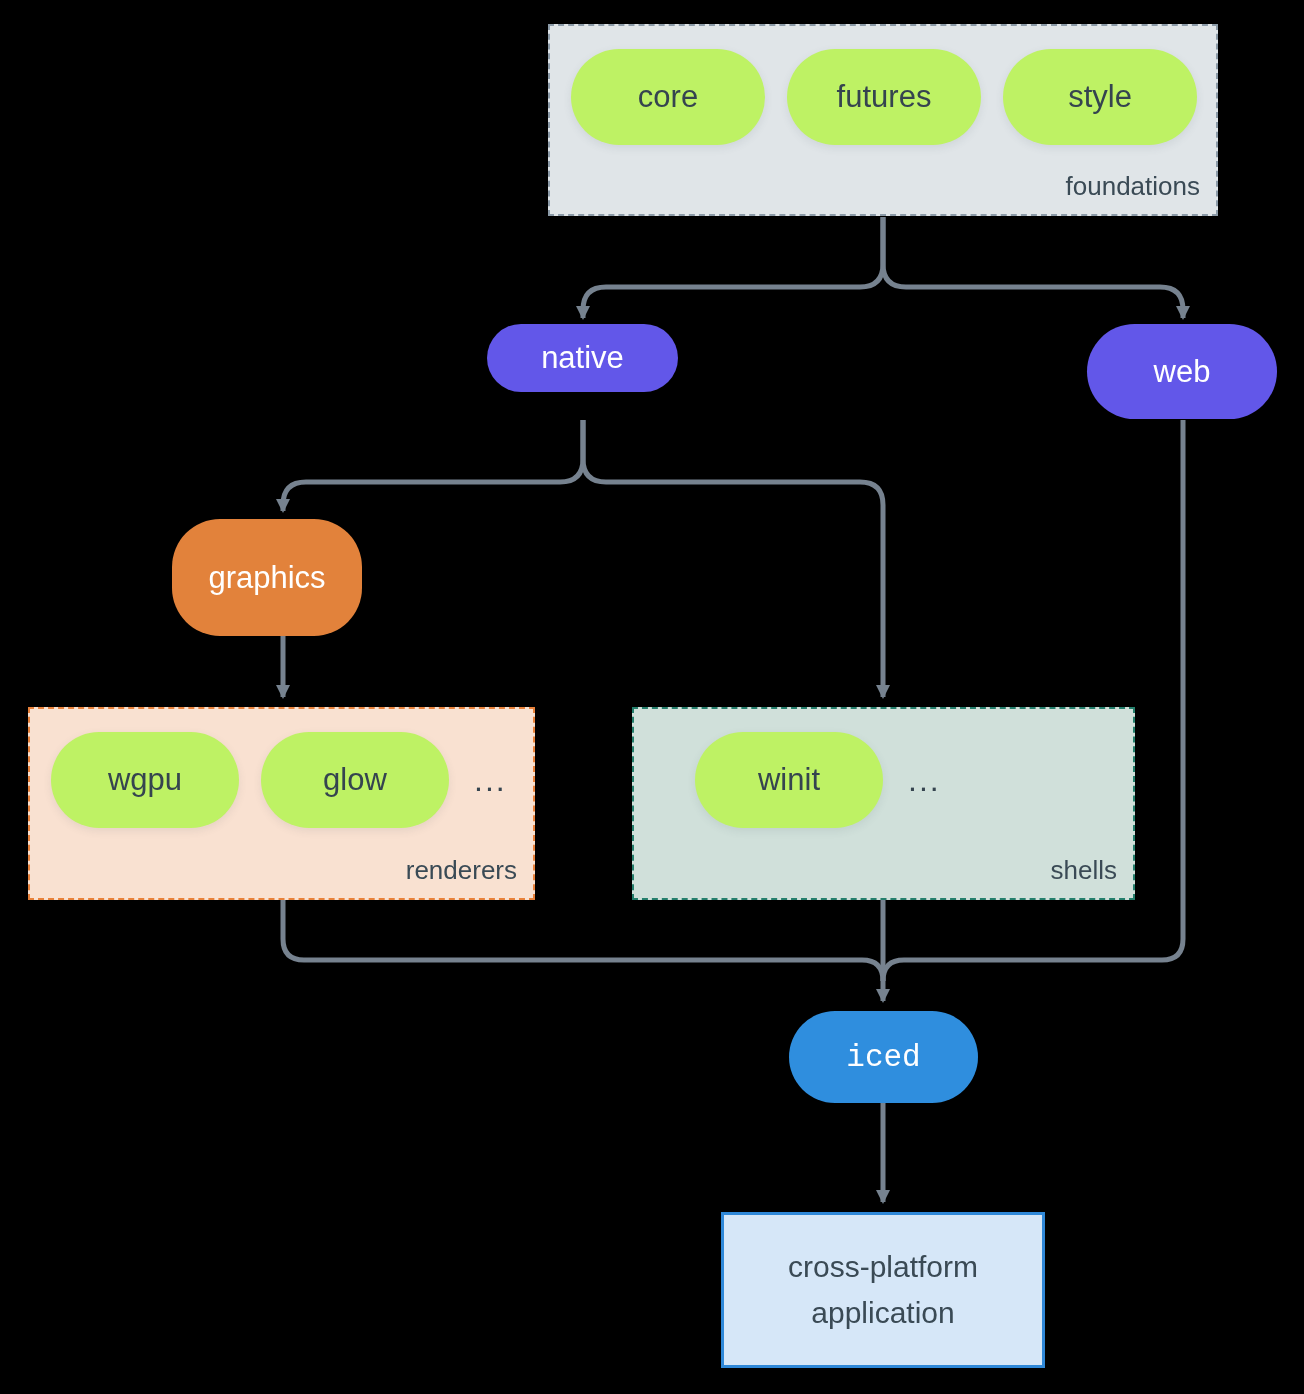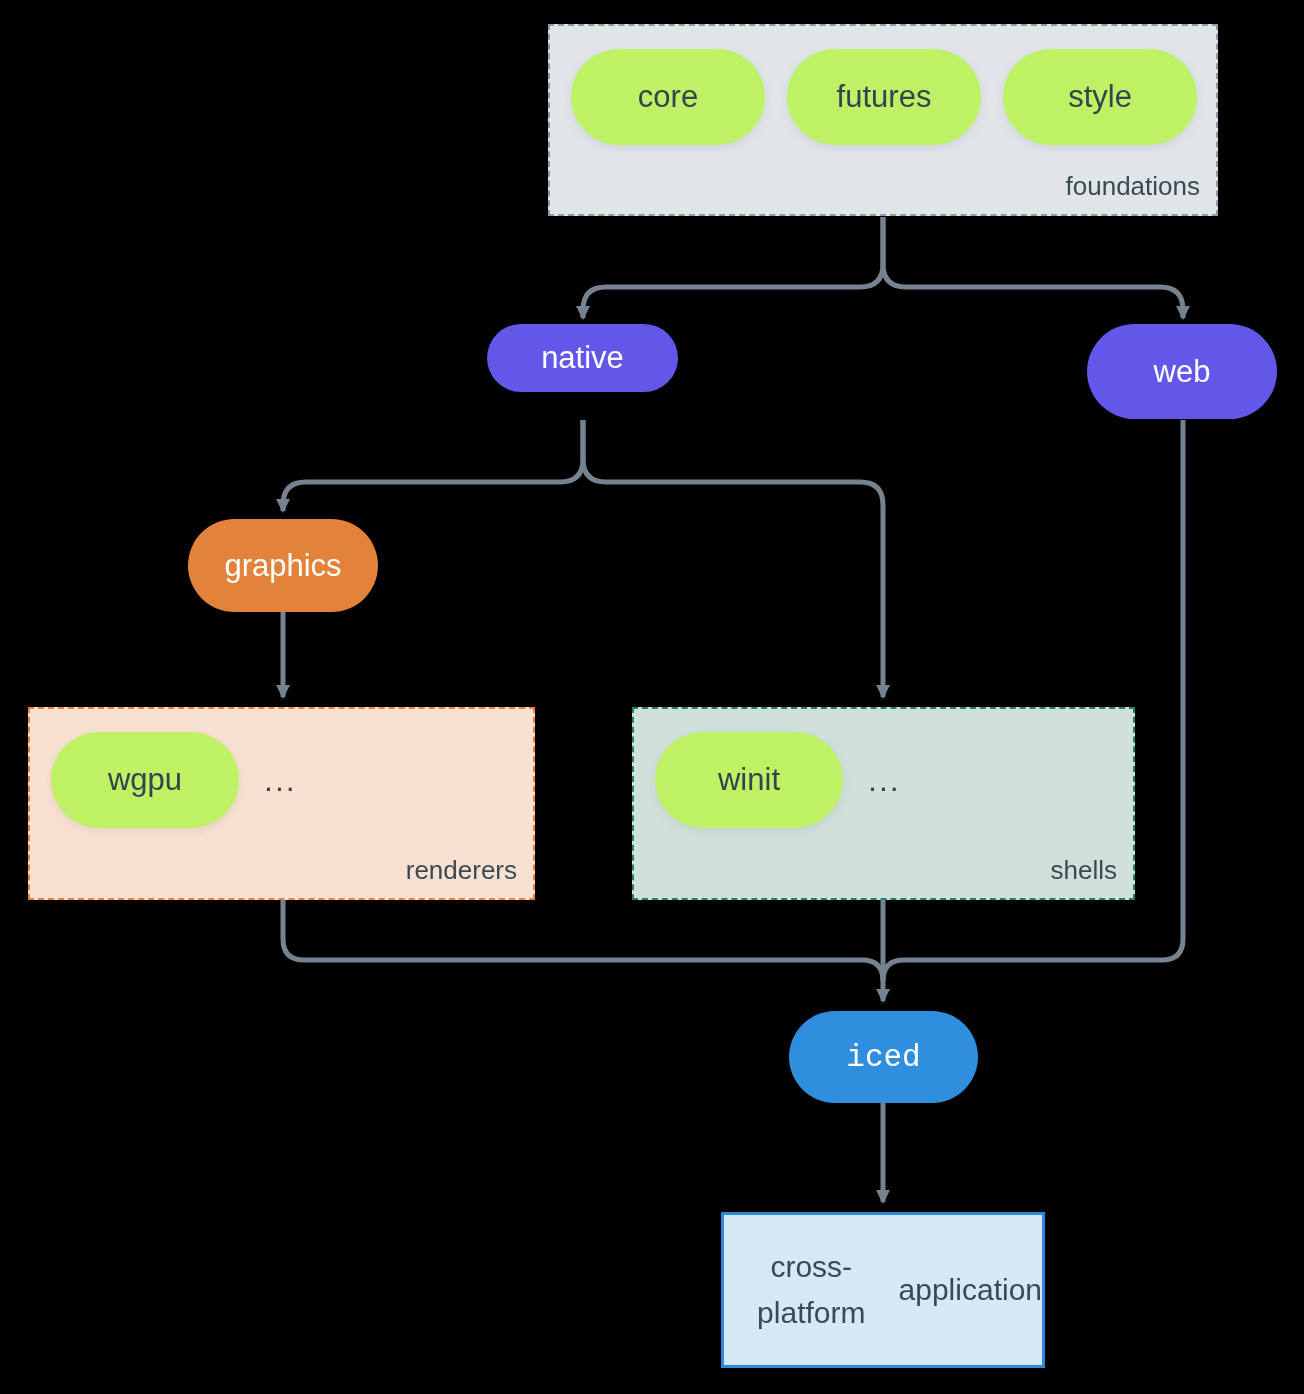--- a/index.html
+++ b/index.html
@@ -18,45 +18,45 @@
   }
   .edges{position:absolute; left:0; top:0; width:1304px; height:1394px; z-index:1;}
   .edges path{stroke:var(--arrow); stroke-width:5; fill:none;}
   .edges .arrowhead{fill:var(--arrow); stroke:none;}
   .group{position:absolute; z-index:2; box-sizing:border-box; border:2px dashed;}
   .group-foundations{left:548px; top:24px; width:670px; height:192px;
     background:var(--foundations_fill); border-color:var(--foundations_border);}
   .group-renderers{left:28px; top:707px; width:507px; height:193px;
     background:var(--renderers_fill); border-color:var(--renderers_border);}
   .group-shells{left:632px; top:707px; width:503px; height:193px;
-    background:var(--shells_fill); border-color:var(--shells_border);}
+    background:var(--shells_fill); border-color:var(--shells_border);padding-left:40px;}
   .pill-row{display:flex; align-items:flex-start; padding:23px 0 0 21px; gap:22px;}
   .white-pill{
     background:#bef264; height:96px; border-radius:48px; display:flex;
     align-items:center; justify-content:center; color:var(--text_dark);
     font-size:31px; box-shadow:0 3px 8px rgba(60,75,90,0.10);
   }
   .w194{width:194px;} .w188{width:188px;}
   .ellipsis{align-self:center; color:var(--text_dark); font-size:32px;
     letter-spacing:2px; padding-left:3px;}
   .group-label{position:absolute; right:16px; bottom:12px; font-size:26px;
     color:var(--label_dark);margin-top:20px;}
   .node{
     position:absolute; z-index:2; border-radius:48px; display:flex;
     align-items:center; justify-content:center; color:var(--text_light);
     font-size:31px;
   }
   .node-native{left:487px; top:324px; width:191px; height:68px; background:var(--purple);}
   .node-web{left:1087px; top:324px; width:190px; height:95px; background:var(--purple);}
-  .node-graphics{left:188px; top:519px; width:190px; height:93px; background:var(--orange);}
+  .node-graphics{left:172px; top:519px; width:190px; height:117px; background:var(--orange);}
   .node-iced{left:789px; top:1011px; width:189px; height:92px; background:var(--blue);font-family:Liberation Mono, monospace;}
   .app-box{
     position:absolute; z-index:2; left:721px; top:1212px; width:324px; height:156px;
     box-sizing:border-box; background:var(--app_fill); border:3px solid var(--app_border);
-    display:flex; flex-direction:row; align-items:center; justify-content:center;
+    display:flex; flex-direction:column; align-items:center; justify-content:center;
     color:var(--label_dark); font-size:30px; line-height:46px; text-align:center;
   }
 </style>
 </head>
 <body>
 
 <div class="canvas">
 
   <svg class="edges" viewBox="0 0 1304 1394" xmlns="http://www.w3.org/2000/svg">
     <defs>
@@ -85,20 +85,21 @@
   </div>
 
   <div class="node node-native">native</div>
   <div class="node node-web">web</div>
 
   <div class="node node-graphics">graphics</div>
 
   <div class="group group-renderers">
     <div class="pill-row">
       <div class="white-pill w188">wgpu</div>
+      <div class="white-pill w188">glow</div>
       <div class="ellipsis">...</div>
     </div>
     <div class="group-label">renderers</div>
   </div>
 
   <div class="group group-shells">
     <div class="pill-row">
       <div class="white-pill w188">winit</div>
       <div class="ellipsis">...</div>
     </div>

